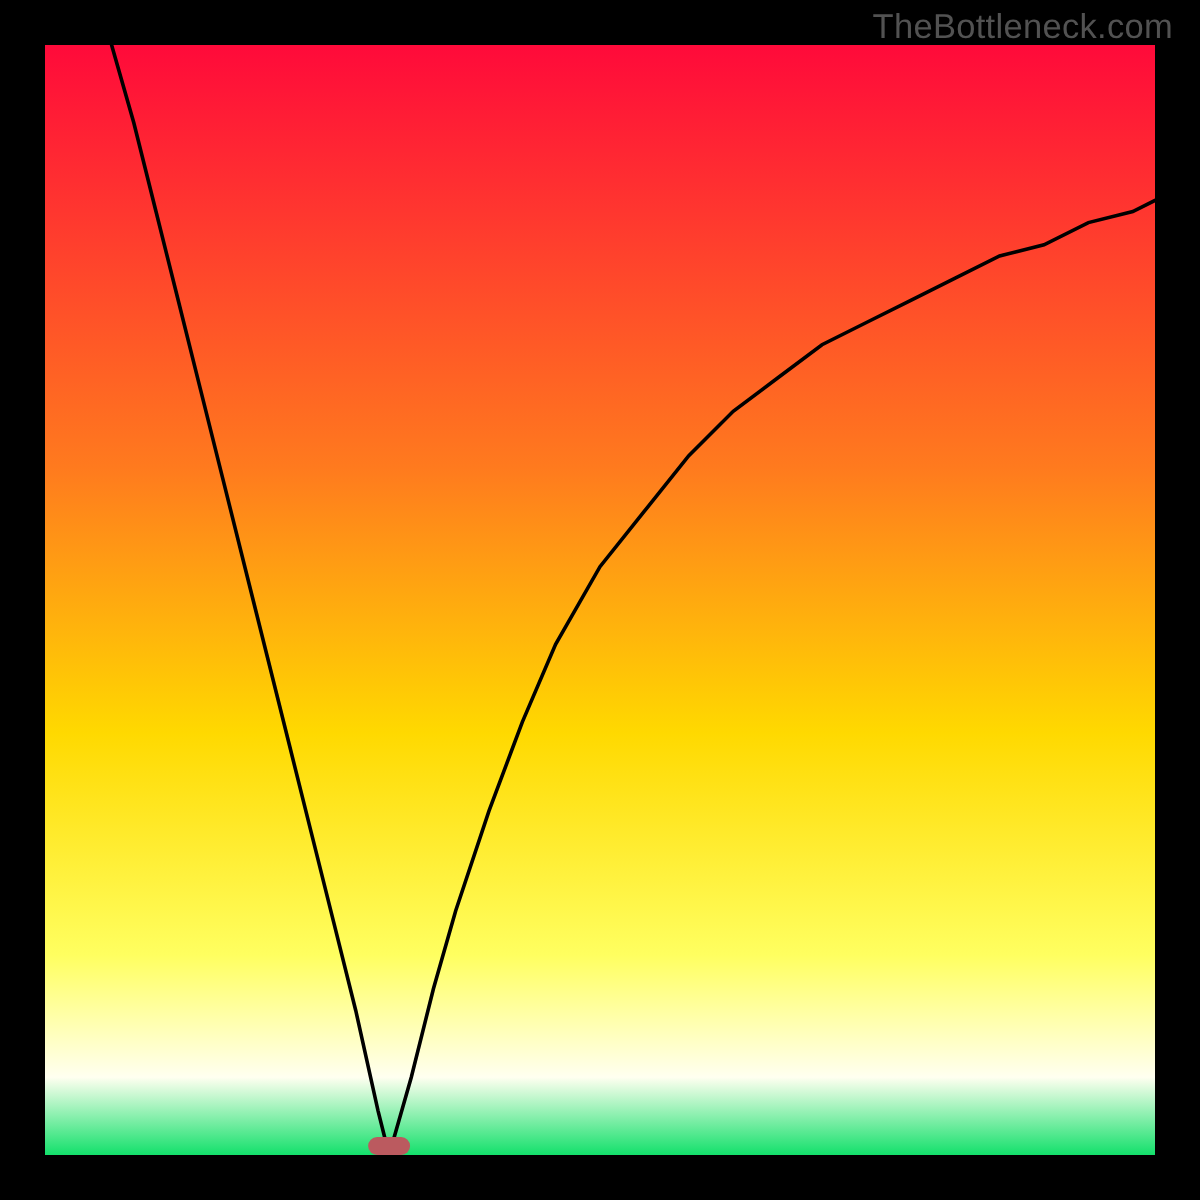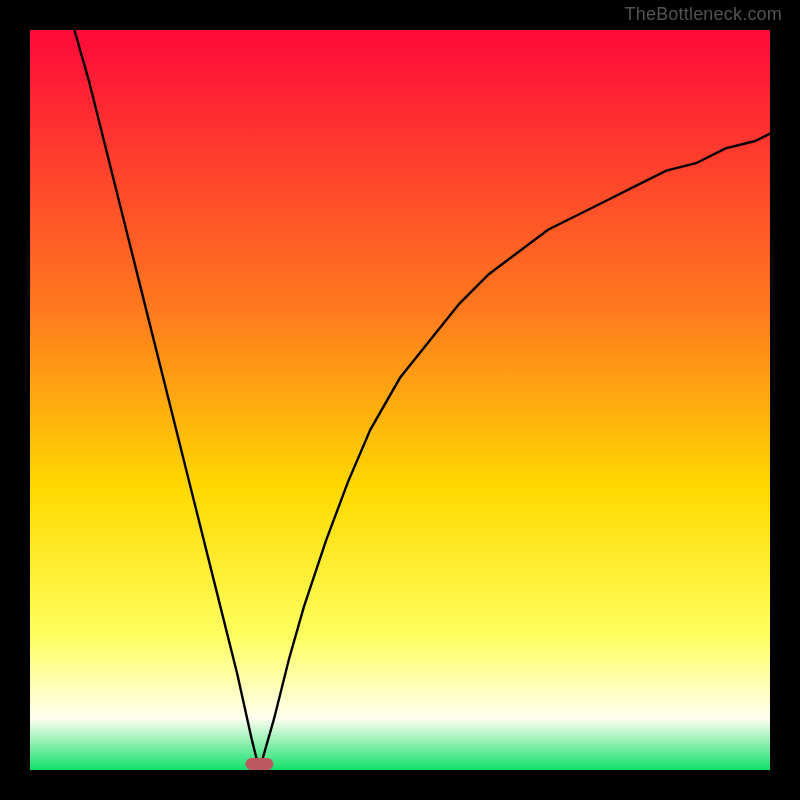--- a/index.html
+++ b/index.html
@@ -17,21 +17,21 @@
     top: 30px;
     width: 740px;
     height: 740px;
     background: #000;
   }
   .watermark {
     position: absolute;
     top: 4px;
     right: 18px;
     color: #525252;
-    font-size: 18px;
+    font-size: 23px;
     font-weight: 500;
     letter-spacing: 0.2px;
     z-index: 10;
   }
   svg {
     display: block;
   }
 </style>
 </head>
 <body>

